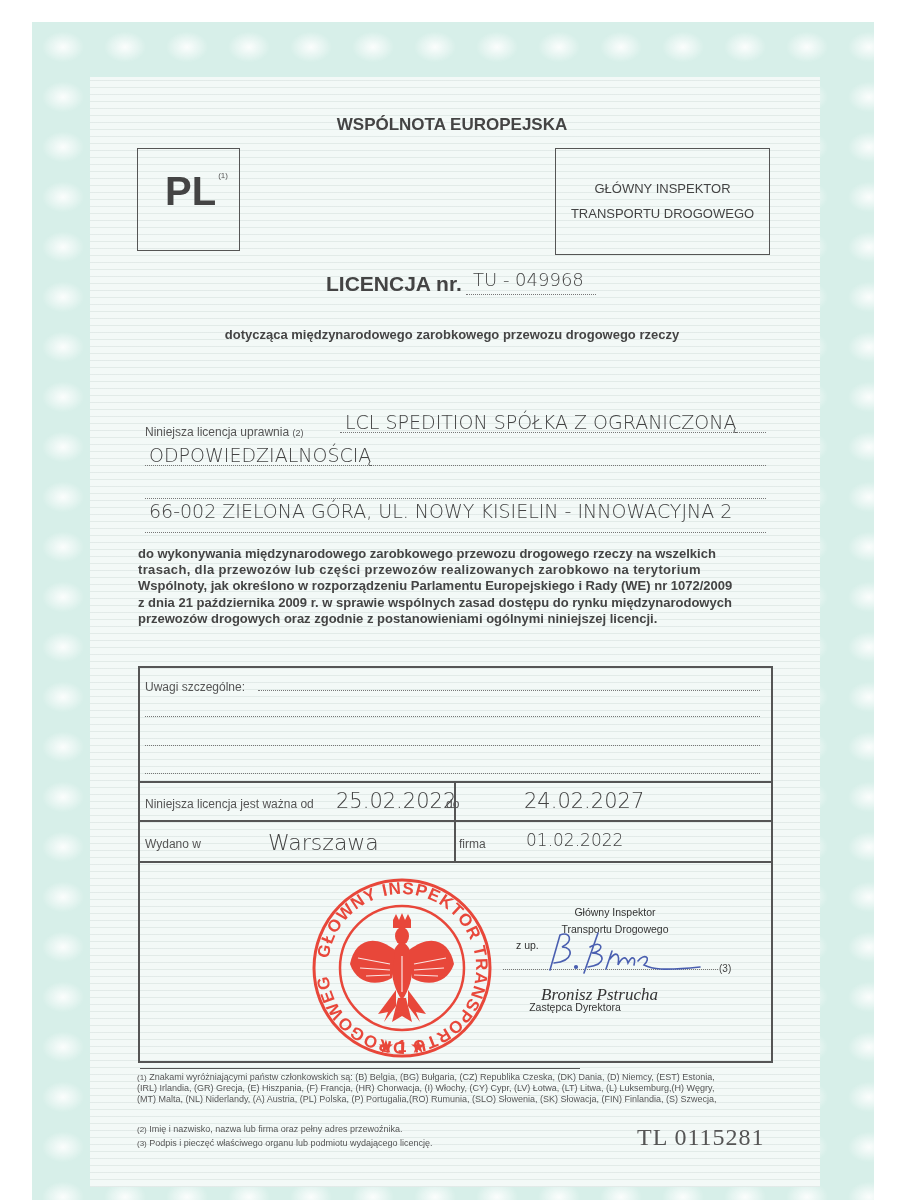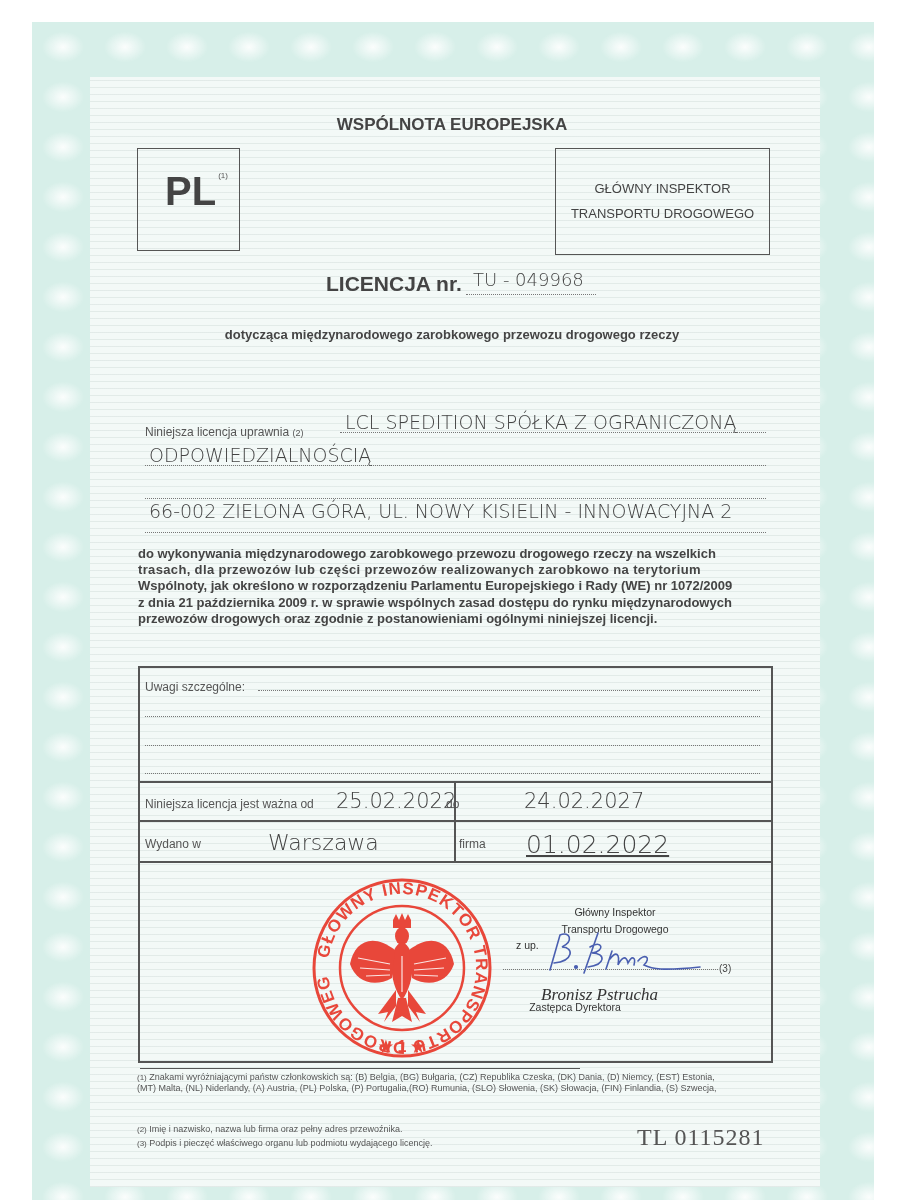--- a/index.html
+++ b/index.html
@@ -99,21 +99,21 @@
 <div class="abs" style="left:454px;top:781px;width:2px;height:81px;background:#555;"></div>
 
 <div class="abs label" style="left:145px;top:797px;font-size:12px;">Niniejsza licencja jest ważna od</div>
 <div class="abs hand" style="left:336px;top:789px;font-size:21px;">25.02.2022</div>
 <div class="abs label" style="left:446px;top:797px;font-size:12px;">do</div>
 <div class="abs hand" style="left:524px;top:789px;font-size:21px;">24.02.2027</div>
 
 <div class="abs label" style="left:145px;top:837px;font-size:12px;">Wydano w</div>
 <div class="abs hand" style="left:268px;top:830px;font-size:22px;">Warszawa</div>
 <div class="abs label" style="left:459px;top:837px;font-size:12px;">firma</div>
-<div class="abs hand" style="left:526px;top:830px;font-size:25px;text-decoration:underline;">01.02.2022</div>
+<div class="abs hand" style="left:526px;top:830px;font-size:17px;">01.02.2022</div>
 
 <div class="abs" style="left:292px;top:872px;width:220px;height:192px;">
   <svg width="220" height="192" viewBox="0 0 220 192">
     <defs>
       <path id="ringpath" d="M 110 96 m -74 0 a 74 74 0 1 1 148 0 a 74 74 0 1 1 -148 0"></path>
     </defs>
     <circle cx="110" cy="96" r="88" fill="none" stroke="#e8473a" stroke-width="3"></circle>
     <circle cx="110" cy="96" r="62" fill="none" stroke="#e8473a" stroke-width="2.5"></circle>
     <text font-family="Liberation Sans, sans-serif" font-size="17" font-weight="bold" fill="#e8473a" letter-spacing="1">
       <textPath href="#ringpath" startOffset="2%">GŁÓWNY INSPEKTOR TRANSPORTU DROGOWEGO</textPath>
@@ -161,20 +161,21 @@
     </g>
   </svg>
 </div>
 <div class="abs" style="left:538px;top:985px;width:120px;text-align:right;font-family:'Liberation Serif',serif;font-style:italic;font-size:17px;color:#333;">Bronisz Pstrucha</div>
 <div class="abs" style="left:515px;top:1001px;width:120px;text-align:center;font-size:10.5px;color:#333;">Zastępca Dyrektora</div>
 
 <div class="abs" style="left:140px;top:1068px;width:440px;height:1px;background:#555;"></div>
 
 <div class="abs foot" style="left:137px;top:1072px;width:640px;">
   <div><span style="font-size:8px;">(1)</span> <span>Znakami wyróżniającymi państw członkowskich są: (B) Belgia, (BG) Bułgaria, (CZ) Republika Czeska, (DK) Dania, (D) Niemcy, (EST) Estonia,</span></div>
+  <div>(IRL) Irlandia, (GR) Grecja, (E) Hiszpania, (F) Francja, (HR) Chorwacja, (I) Włochy, (CY) Cypr, (LV) Łotwa, (LT) Litwa, (L) Luksemburg,(H) Węgry,</div>
   <div>(MT) Malta, (NL) Niderlandy, (A) Austria, (PL) Polska, (P) Portugalia,(RO) Rumunia, (SLO) Słowenia, (SK) Słowacja, (FIN) Finlandia, (S) Szwecja,</div>
 </div>
 <div class="abs foot" style="left:137px;top:1124px;width:460px;">
   <span style="font-size:8px;">(2)</span> <span>Imię i nazwisko, nazwa lub firma oraz pełny adres przewoźnika.</span>
 </div>
 <div class="abs foot" style="left:137px;top:1138px;width:460px;">
   <span style="font-size:8px;">(3)</span> <span>Podpis i pieczęć właściwego organu lub podmiotu wydającego licencję.</span>
 </div>
 
 <div class="abs serial" style="left:637px;top:1124px;">TL 0115281</div>

